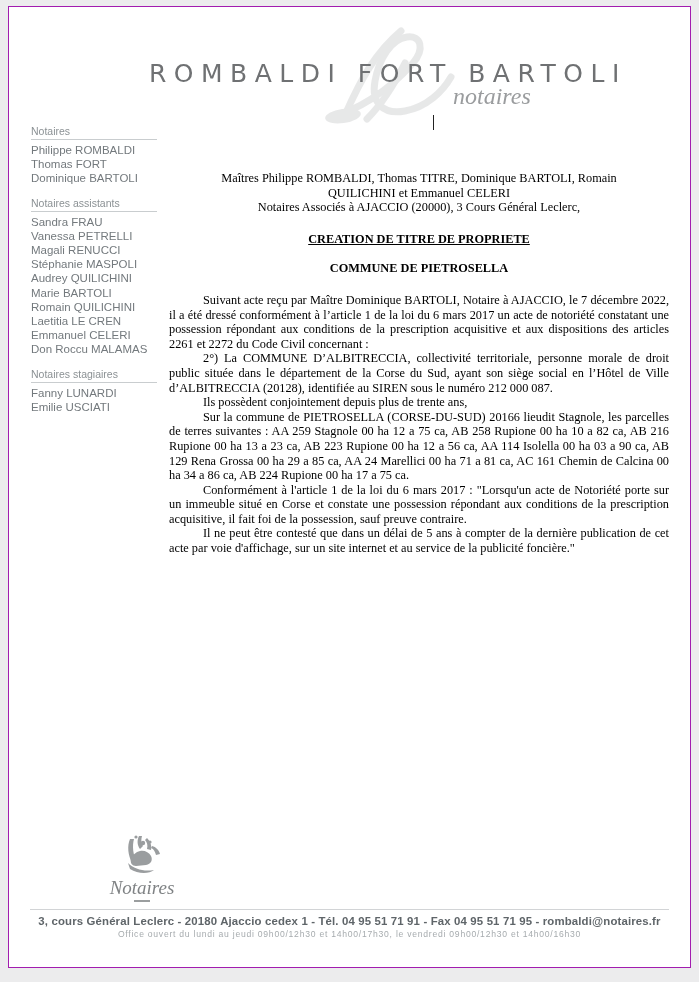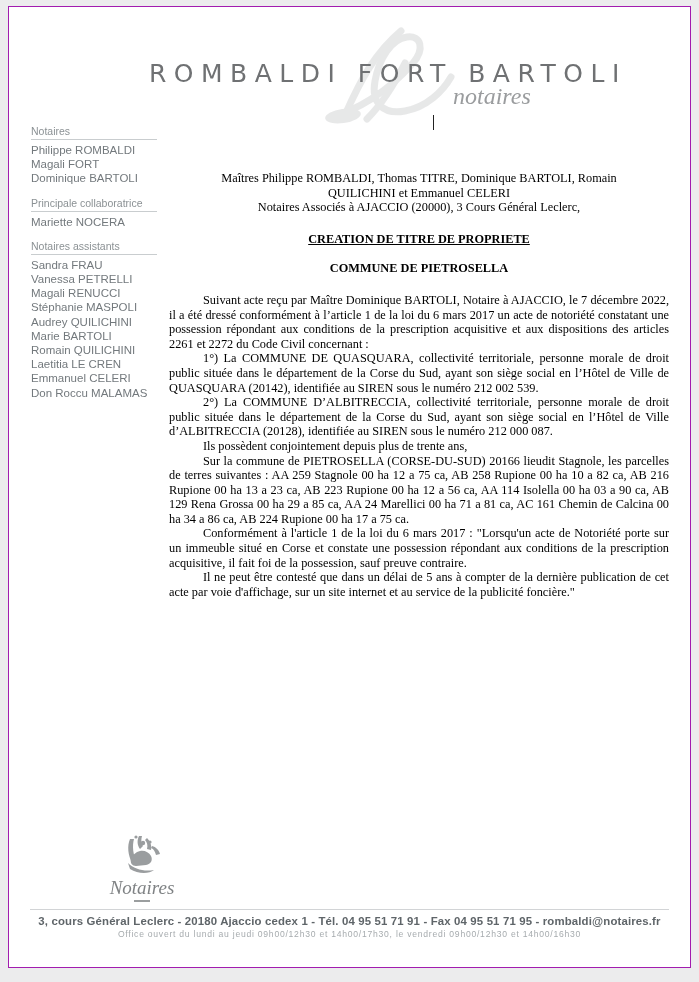--- a/index.html
+++ b/index.html
@@ -209,57 +209,57 @@
     <div class="caret"></div>
   </div>
 
   <div class="columns">
 
     <div class="sidebar">
 
       <div class="side-group">
         <div class="side-head">Notaires</div>
         <div class="side-name">Philippe ROMBALDI</div>
-        <div class="side-name">Magali FORT</div>
+        <div class="side-name">Thomas FORT</div>
         <div class="side-name">Dominique BARTOLI</div>
       </div>
 
-      <div class="side-group">
-        <div class="side-head">Principale collaboratrice</div>
-        <div class="side-name">Mariette NOCERA</div>
-      </div>
 
       <div class="side-group">
         <div class="side-head">Notaires assistants</div>
         <div class="side-name">Sandra FRAU</div>
         <div class="side-name">Vanessa PETRELLI</div>
         <div class="side-name">Magali RENUCCI</div>
         <div class="side-name">Stéphanie MASPOLI</div>
         <div class="side-name">Audrey QUILICHINI</div>
         <div class="side-name">Marie BARTOLI</div>
         <div class="side-name">Romain QUILICHINI</div>
         <div class="side-name">Laetitia LE CREN</div>
         <div class="side-name">Emmanuel CELERI</div>
         <div class="side-name">Don Roccu MALAMAS</div>
       </div>
 
+      <div class="side-group">
+        <div class="side-head">Notaires stagiaires</div>
+        <div class="side-name">Fanny LUNARDI</div>
+        <div class="side-name">Emilie USCIATI</div>
+      </div>
 
     </div>
 
     <div class="doc">
       <div class="firm-line">Maîtres Philippe ROMBALDI, Thomas TITRE, Dominique BARTOLI, Romain</div>
       <div class="firm-line">QUILICHINI et Emmanuel CELERI</div>
       <div class="firm-line">Notaires Associés à AJACCIO (20000), 3 Cours Général Leclerc,</div>
 
       <div class="title">CREATION DE TITRE DE PROPRIETE</div>
       <div class="subtitle">COMMUNE DE PIETROSELLA</div>
 
       <div class="block">
         <p>Suivant acte reçu par Maître Dominique BARTOLI, Notaire à AJACCIO, le 7 décembre 2022, il a été dressé conformément à l’article 1 de la loi du 6 mars 2017 un acte de notoriété constatant une possession répondant aux conditions de la prescription acquisitive et aux dispositions des articles 2261 et 2272 du Code Civil concernant :</p>
-        <p>1°) La COMMUNE DE QUASQUARA, collectivité territoriale, personne morale de droit public située dans le département de la Corse du Sud, ayant son siège social en l’Hôtel de Ville de QUASQUARA (20142), identifiée au SIREN sous le numéro 212 002 539.</p>
         <p>2°) La COMMUNE D’ALBITRECCIA, collectivité territoriale, personne morale de droit public située dans le département de la Corse du Sud, ayant son siège social en l’Hôtel de Ville d’ALBITRECCIA (20128), identifiée au SIREN sous le numéro 212 000 087.</p>
         <p>Ils possèdent conjointement depuis plus de trente ans,</p>
         <p>Sur la commune de PIETROSELLA (CORSE-DU-SUD) 20166 lieudit Stagnole, les parcelles de terres suivantes : AA 259 Stagnole 00 ha 12 a 75 ca, AB 258 Rupione 00 ha 10 a 82 ca, AB 216 Rupione 00 ha 13 a 23 ca, AB 223 Rupione 00 ha 12 a 56 ca, AA 114 Isolella 00 ha 03 a 90 ca, AB 129 Rena Grossa 00 ha 29 a 85 ca, AA 24 Marellici 00 ha 71 a 81 ca, AC 161 Chemin de Calcina 00 ha 34 a 86 ca, AB 224 Rupione 00 ha 17 a 75 ca.</p>
         <p>Conformément à l'article 1 de la loi du 6 mars 2017 : "Lorsqu'un acte de Notoriété porte sur un immeuble situé en Corse et constate une possession répondant aux conditions de la prescription acquisitive, il fait foi de la possession, sauf preuve contraire.</p>
         <p>Il ne peut être contesté que dans un délai de 5 ans à compter de la dernière publication de cet acte par voie d'affichage, sur un site internet et au service de la publicité foncière."</p>
       </div>
 
     </div>
 
   </div>

